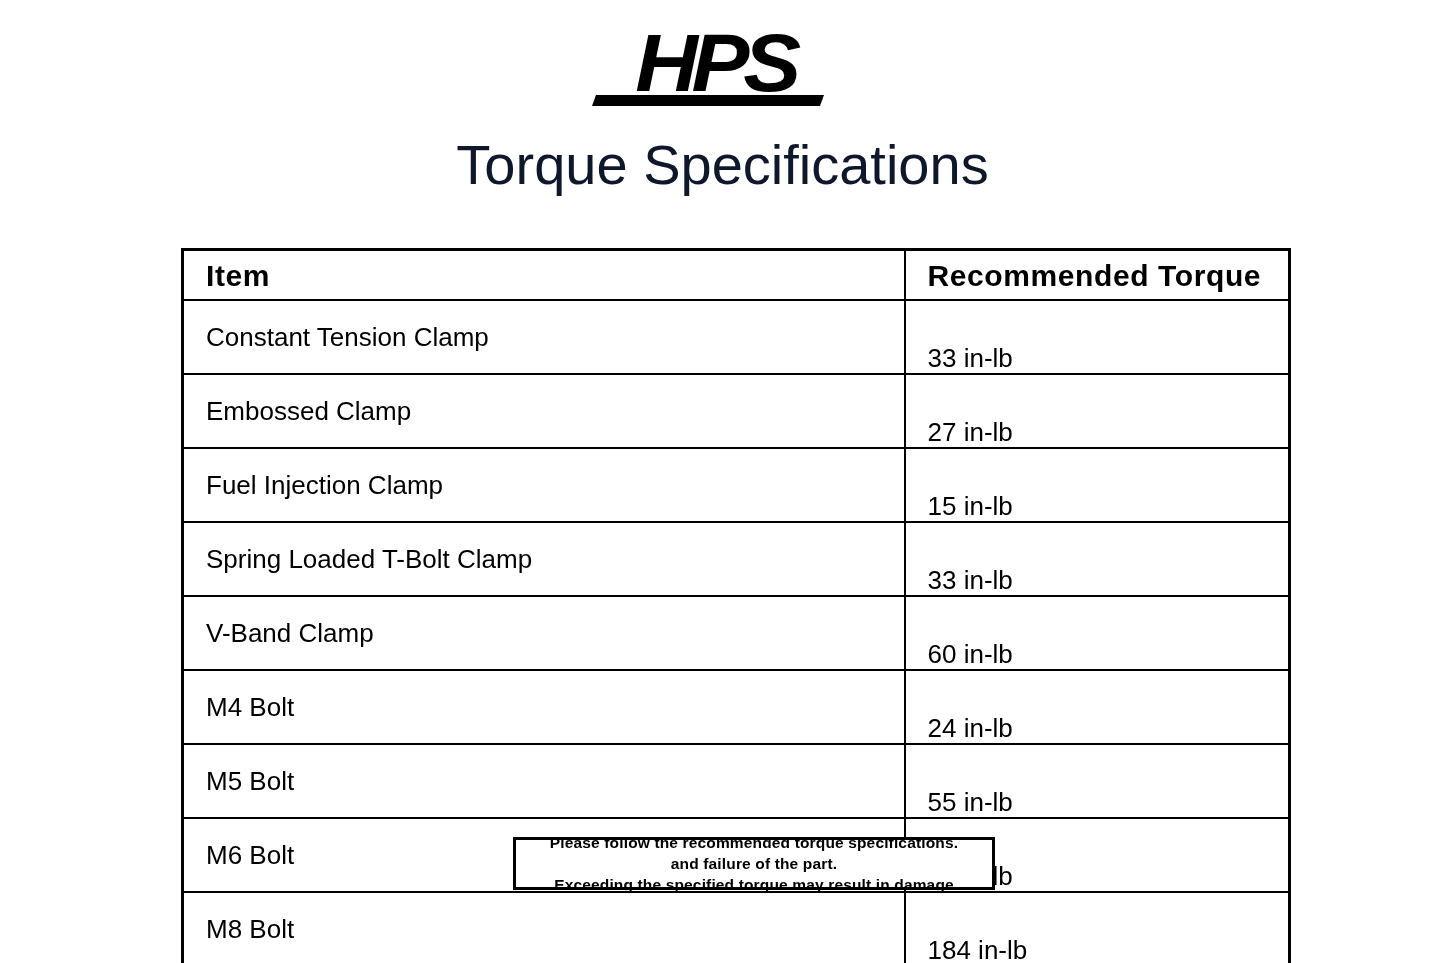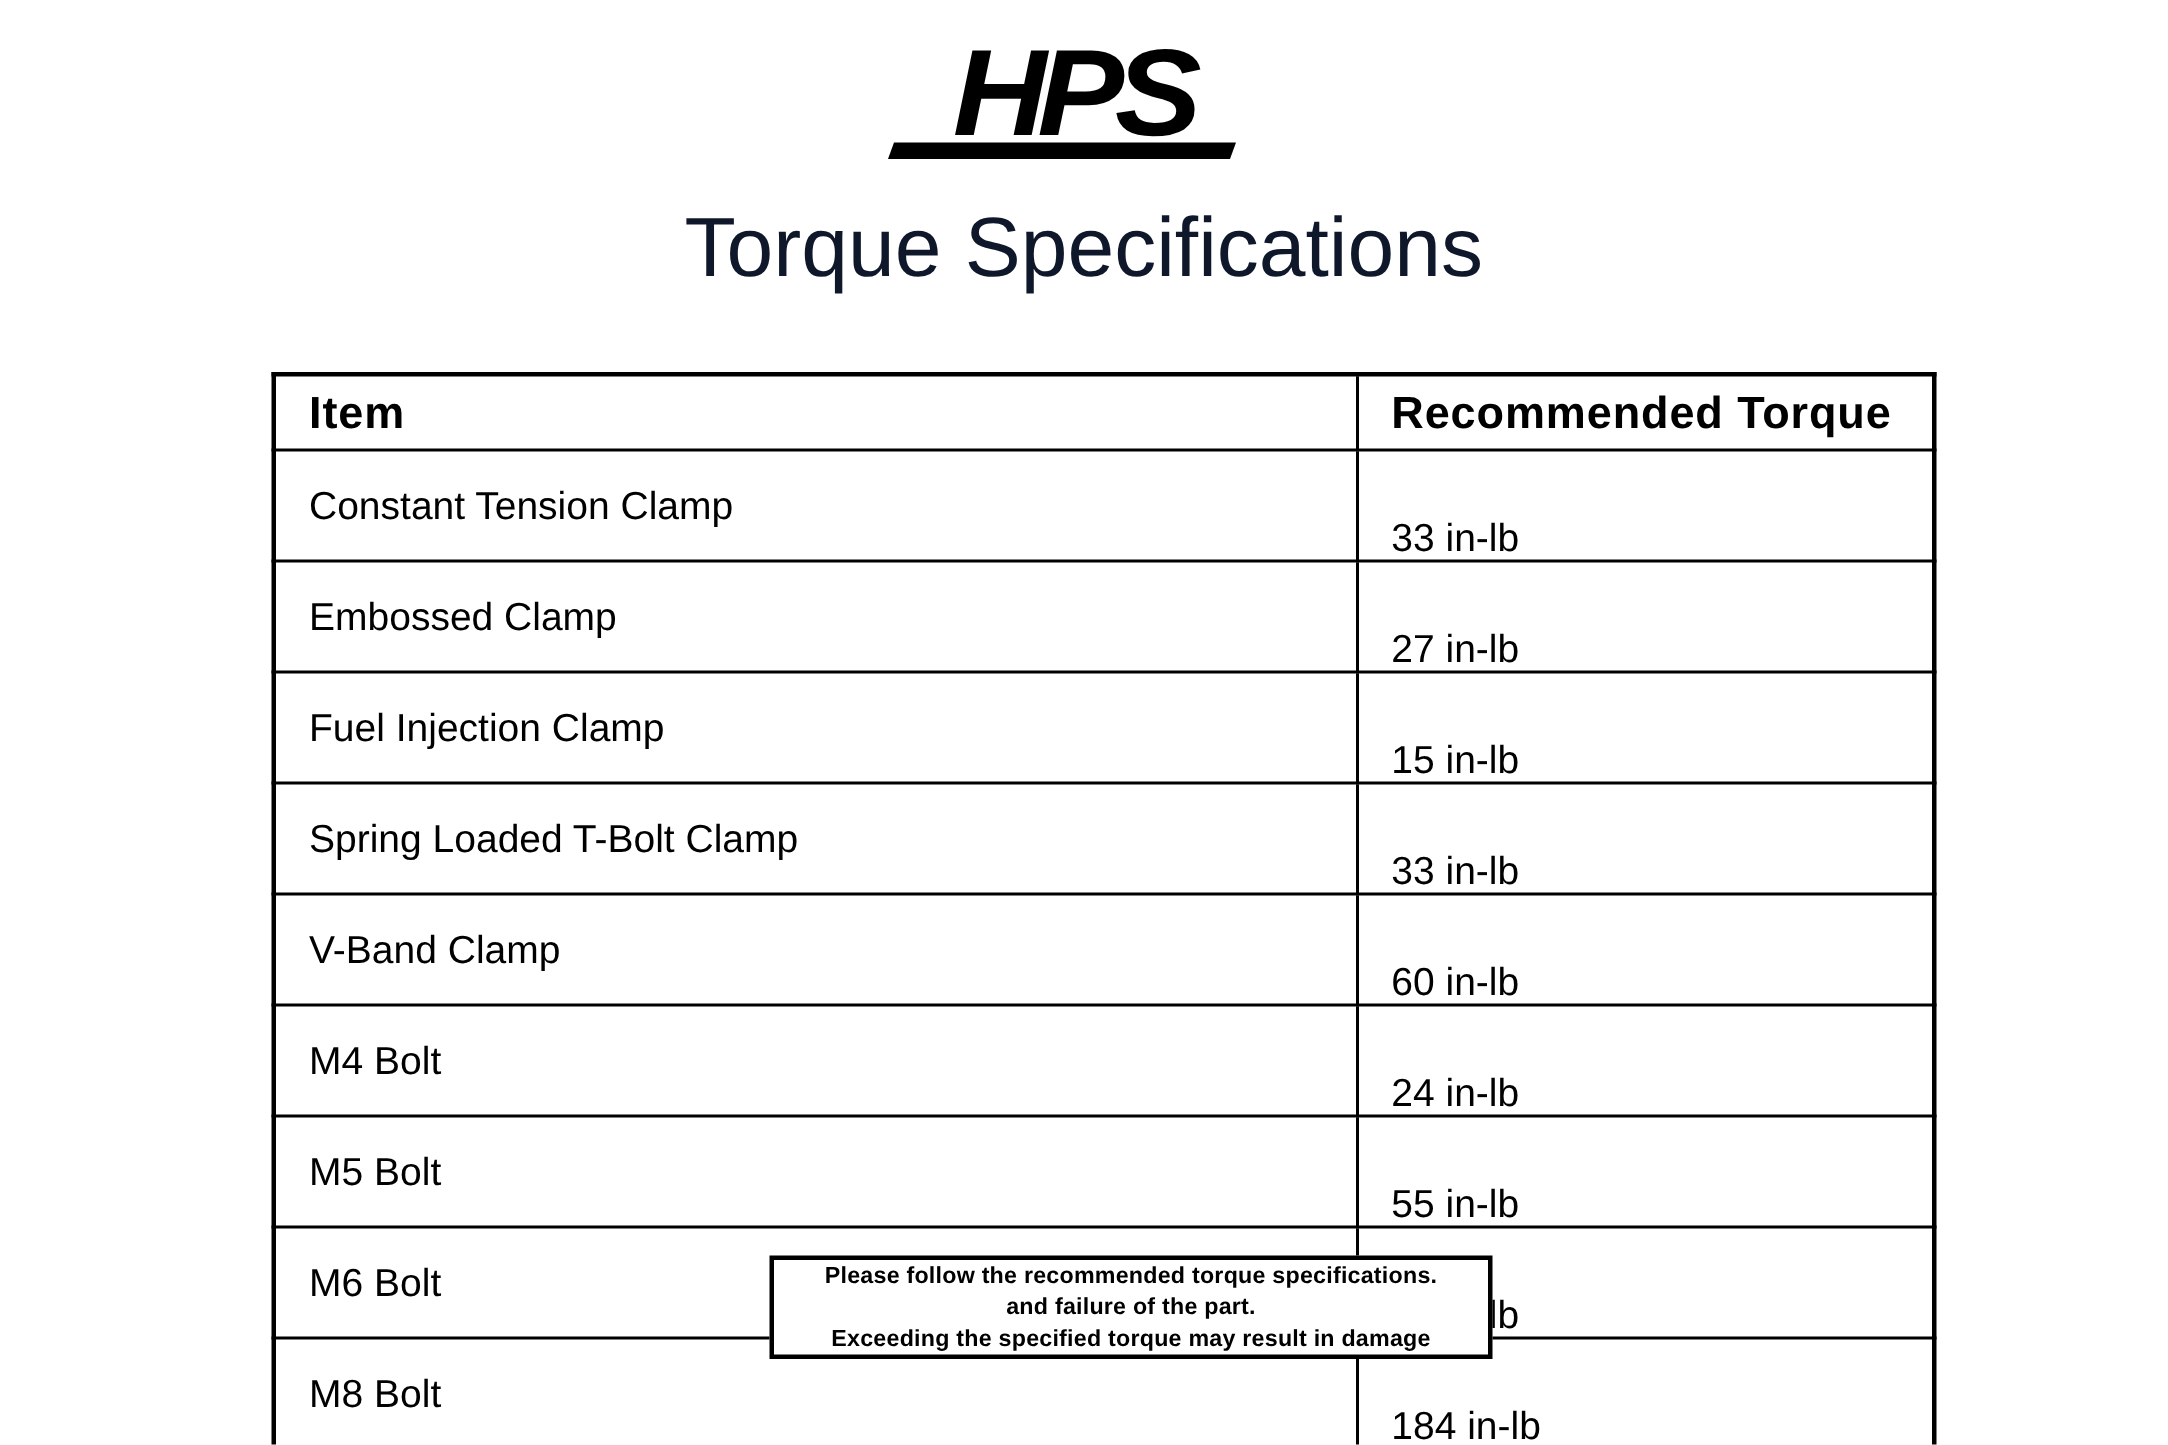--- a/index.html
+++ b/index.html
@@ -121,21 +121,21 @@
   .cell-inner.head {
     padding-top: 1px;
   }
 
   
   .note-box {
     position: absolute;
     left: 513px;
     top: 837px;
     width: 482px;
-    height: 69px;
+    height: 53px;
     border: 3px solid #000;
     box-sizing: border-box;
     background: #fff;
     display: flex;
     flex-direction: column;
     justify-content: center;
     align-items: center;
   }
   .note-line {
     display: block;

